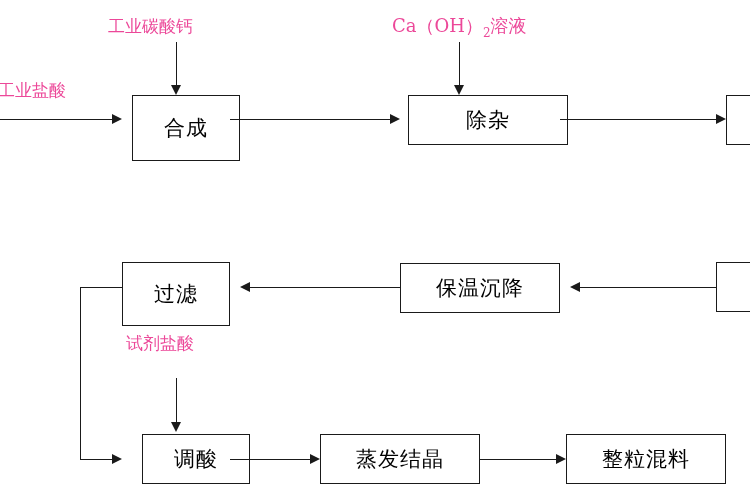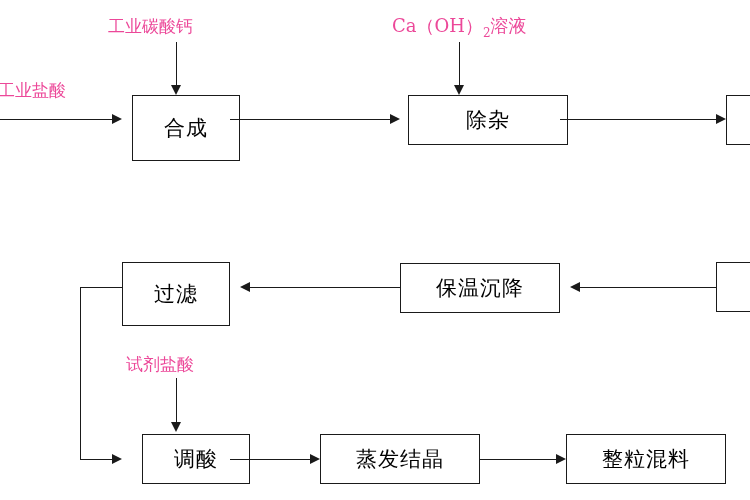--- a/index.html
+++ b/index.html
@@ -76,21 +76,21 @@
 <div id="canvas">
 
   <div class="label" style="left:-2px; top:82px;">工业盐酸</div>
 
   <div class="label" style="left:108px; top:18px;">工业碳酸钙</div>
 
   <div class="label formula" style="left:392px; top:17px;text-align:center;">
     <span>Ca（OH）</span><span class="sub">2</span><span>溶液</span>
   </div>
 
-  <div class="label" style="left:126px; top:356px;">试剂盐酸</div>
+  <div class="label" style="left:126px; top:335px;">试剂盐酸</div>
 
   <div class="node" style="left:132px; top:95px; width:108px; height:66px;">合成</div>
 
   <div class="node" style="left:400px; top:95px; width:160px; height:50px;margin-left:8px;">除杂</div>
 
   <div class="node" style="left:726px; top:95px; width:60px; height:50px;"></div>
 
   <div class="node" style="left:122px; top:262px; width:108px; height:64px;">过滤</div>
 
   <div class="node" style="left:400px; top:263px; width:160px; height:50px;">保温沉降</div>

